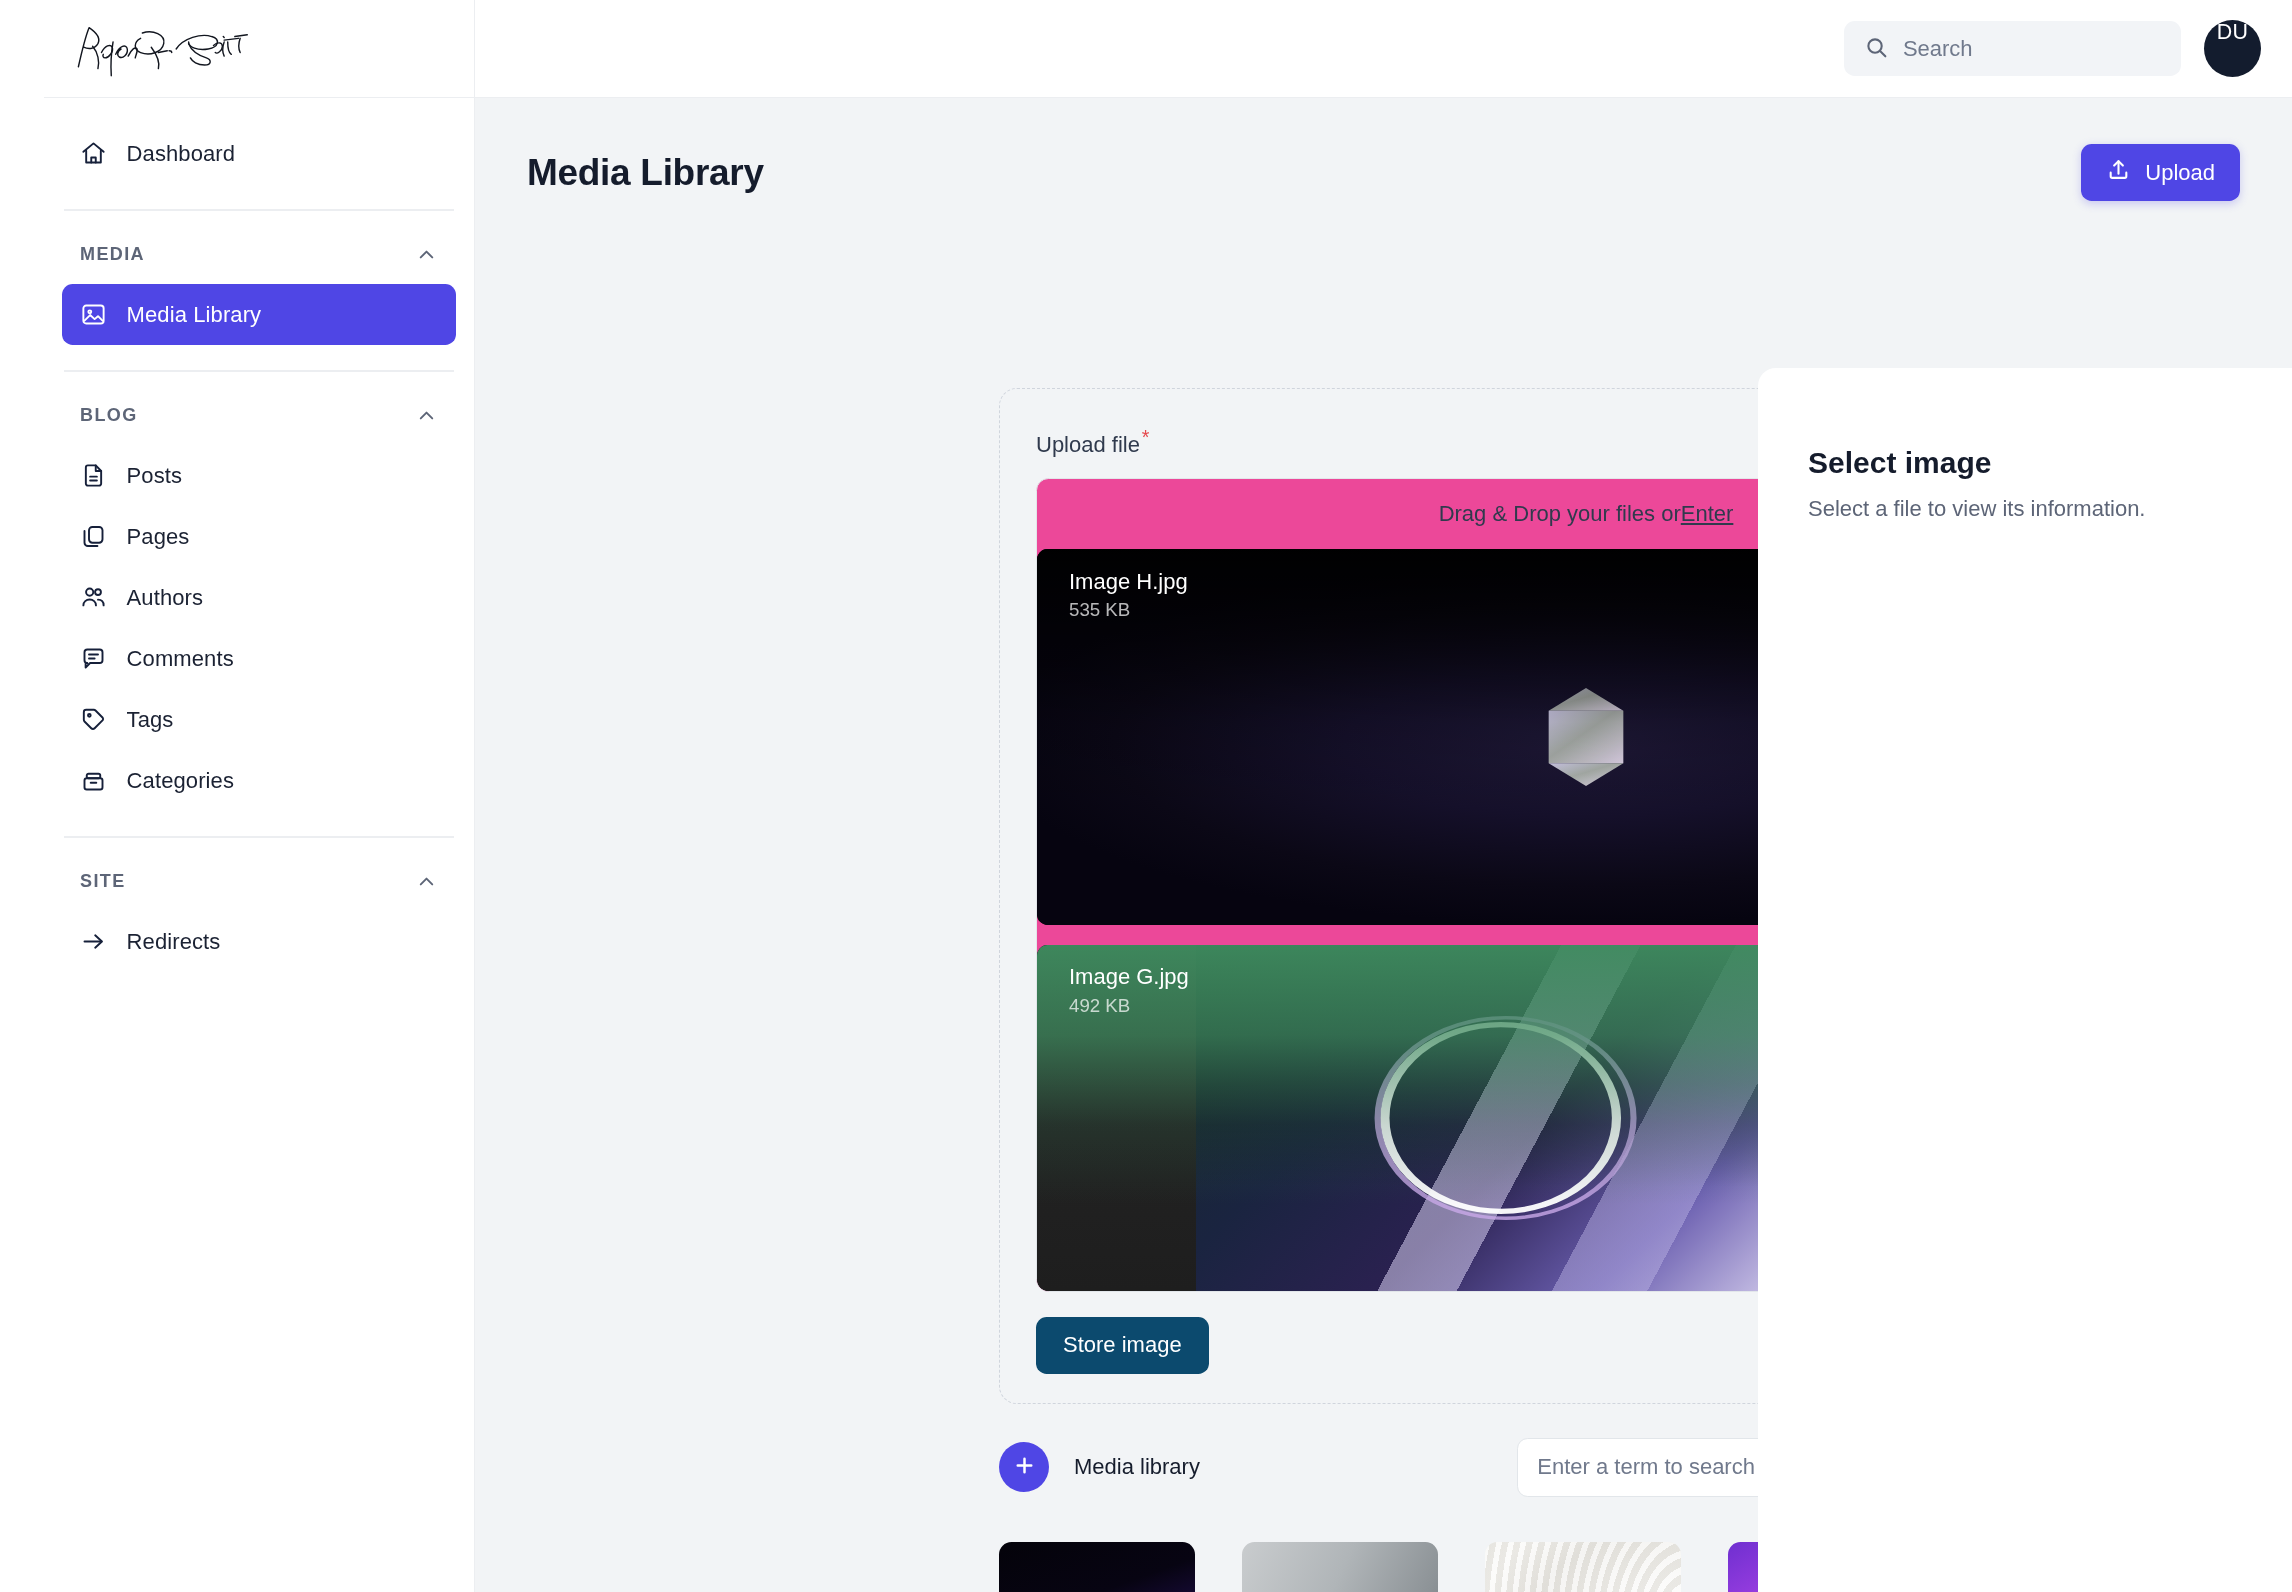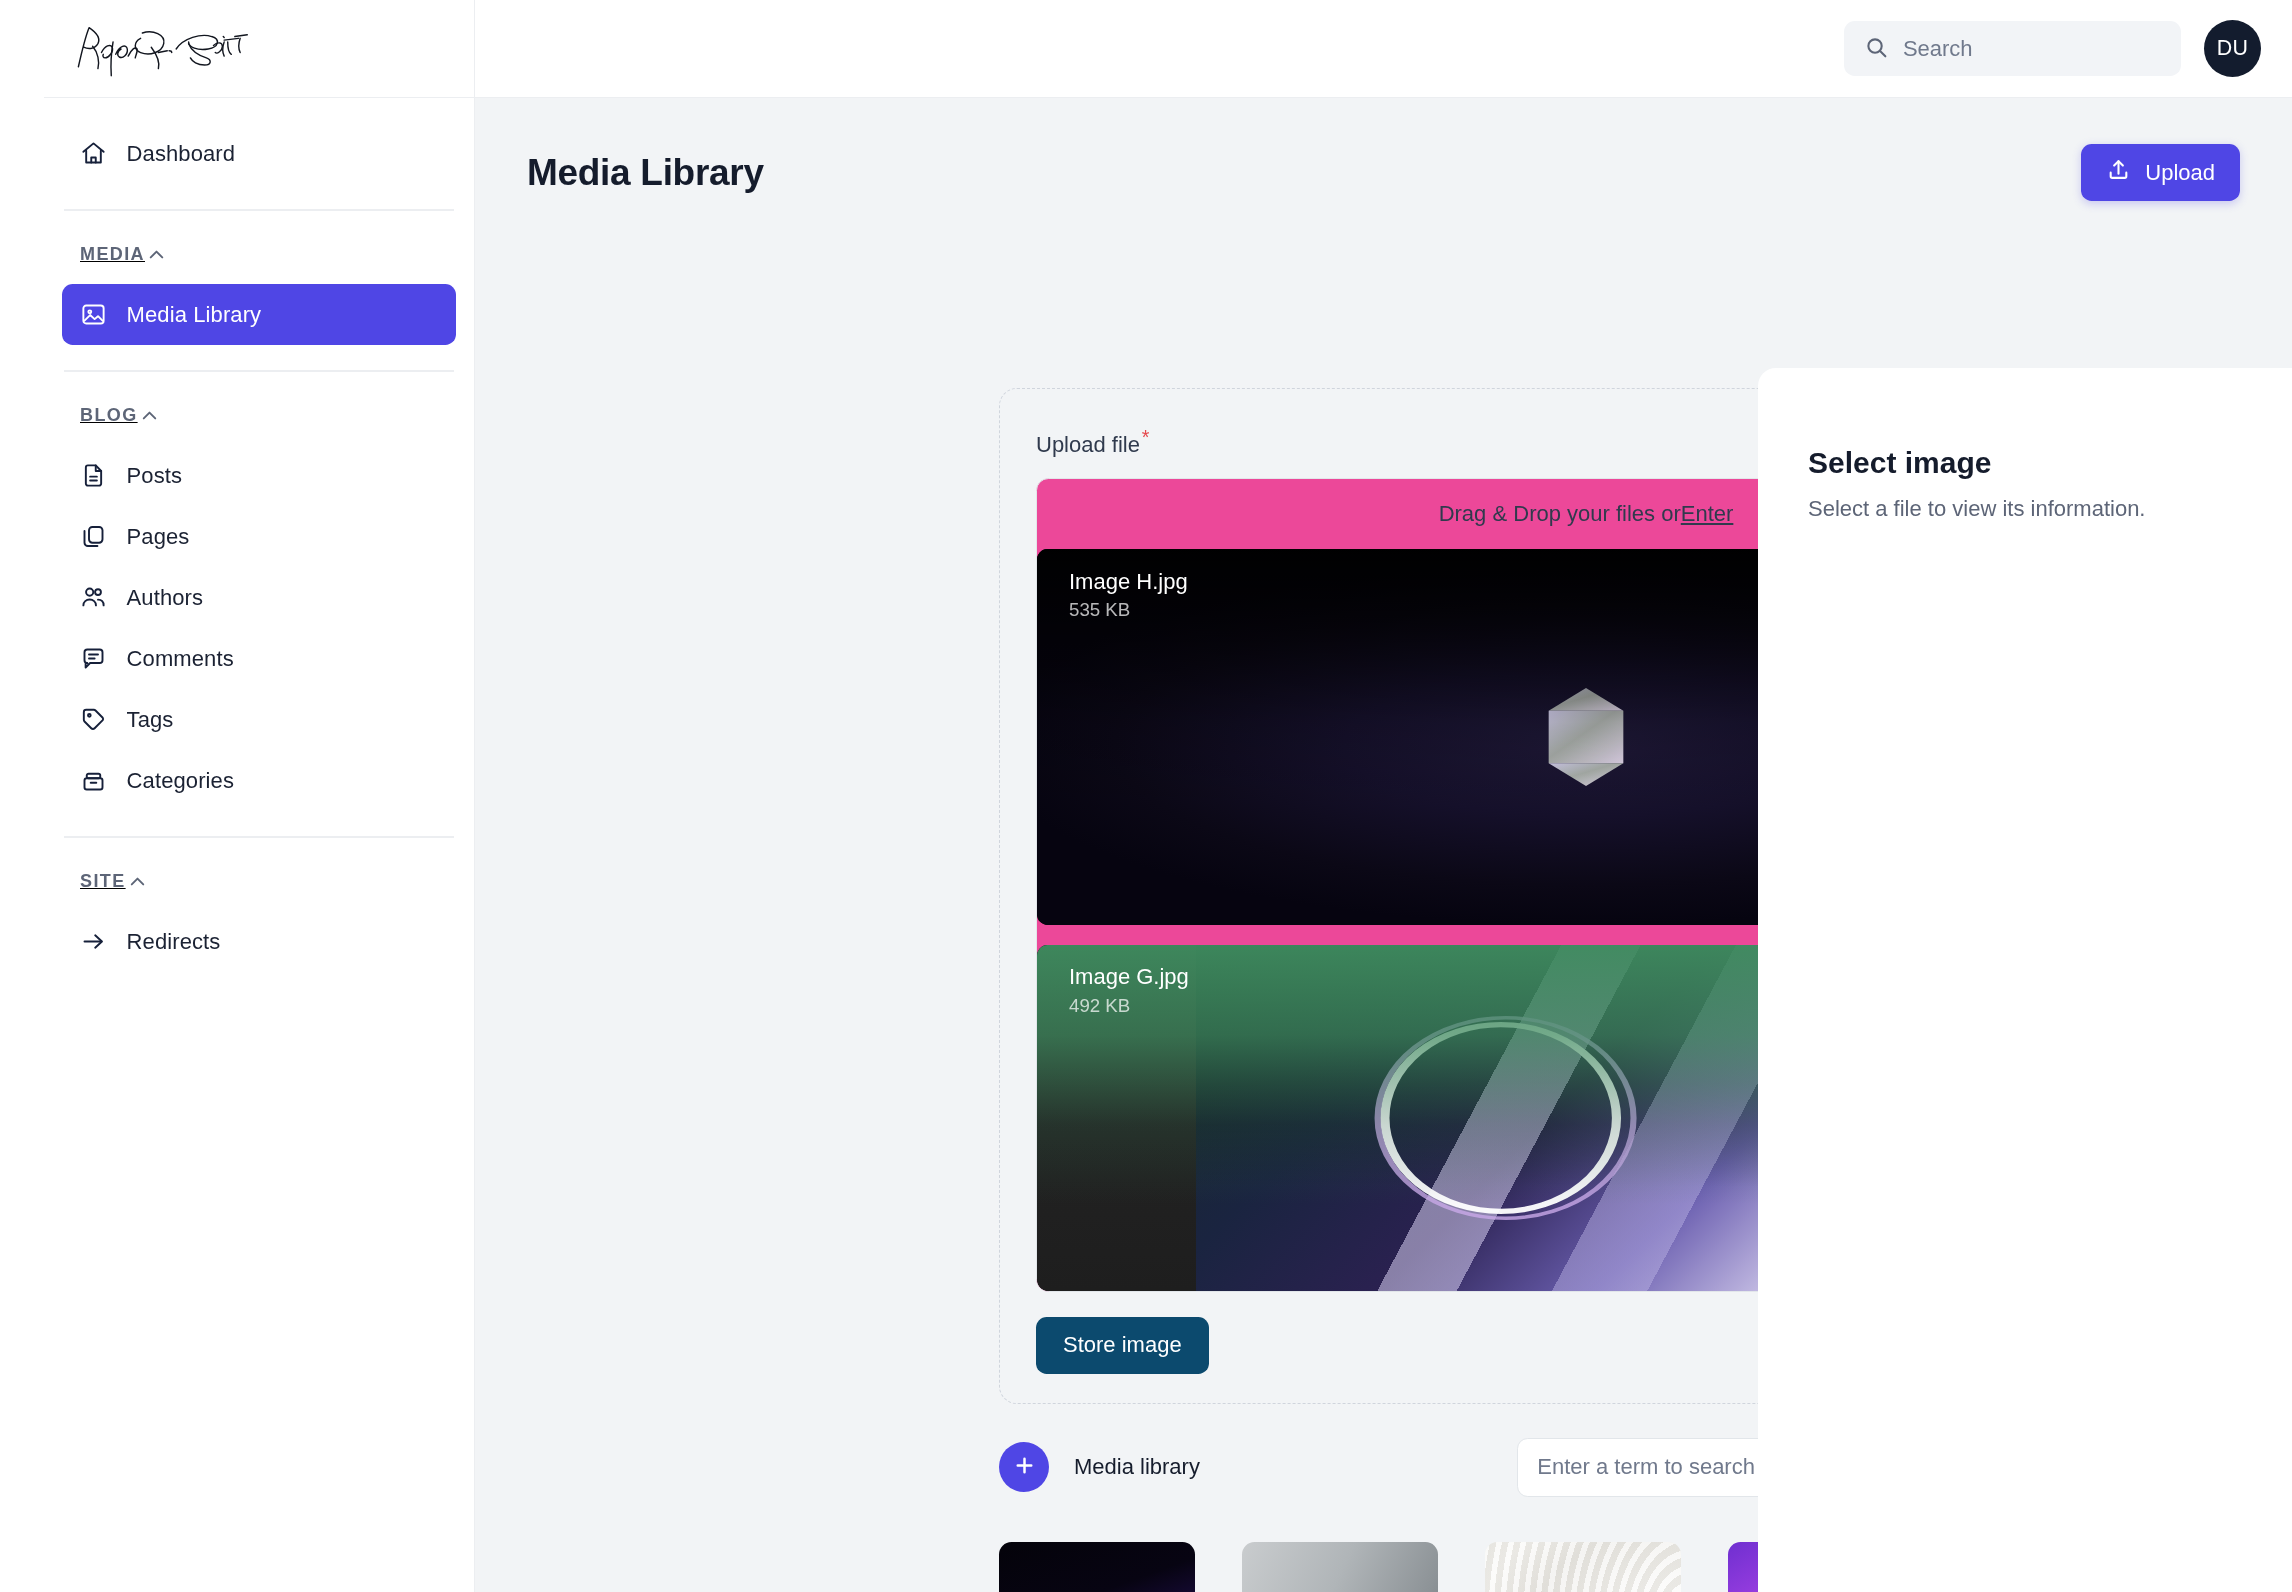--- a/index.html
+++ b/index.html
@@ -42,25 +42,24 @@
     font-size: 22px;
     letter-spacing: 0.1px;
     cursor: pointer;
   }
   .nav-item .ico { width: 27px; height: 27px; display: flex; align-items: center; justify-content: center; flex: 0 0 27px; }
   .nav-item .ico svg { width: 27px; height: 27px; stroke: #16203a; stroke-width: 1.7; fill: none; stroke-linecap: round; stroke-linejoin: round; }
   .nav-item.active { background: #4f46e5; color: #ffffff; }
   .nav-item.active .ico svg { stroke: #ffffff; }
 
   .group-head {
-    display: flex; align-items: center; 
+    display: flex; align-items: center; justify-content: space-between;
     padding: 0 18px;
     height: 59px;
     margin-top: 14.3px;
-    text-decoration: underline;
   }
   .group-head .gtitle {
     font-size: 18px; font-weight: bold; letter-spacing: 1.4px;
     color: #5d6577;
   }
   .chev { width: 23px; height: 23px; }
   .chev svg { width: 23px; height: 23px; stroke: #5d6577; stroke-width: 2; fill: none; stroke-linecap: round; stroke-linejoin: round; }
 
   
   .main { flex: 1; height: 1592px; position: relative; background: #f2f4f6; }
@@ -74,21 +73,21 @@
     width: 337px; height: 55px;
     background: #f2f4f7; border-radius: 10.7px;
     display: flex; align-items: center; gap: 14.3px;
     padding: 0 19.6px;
   }
   .search-box svg { width: 25px; height: 25px; stroke: #5d6577; stroke-width: 2; fill:none; stroke-linecap:round; }
   .search-ph { color: #70798c; font-size: 22px; }
   .avatar {
     width: 57px; height: 57px; border-radius: 50%;
     background: #131c2e; color: #ffffff;
-    display: flex; align-items: center; justify-content: center;
+    display: flex; align-items: flex-start; justify-content: center;
     font-size: 21.4px; letter-spacing: 0.4px;
   }
 
   .content { position: relative; height: 1494px; }
   .page-head {
     display: flex; align-items: center; justify-content: space-between;
     padding: 46px 53px 0 52px;
   }
   .page-title { font-size: 37px; font-weight: bold; color: #151c2c; letter-spacing: -0.3px; }
   .upload-btn {

